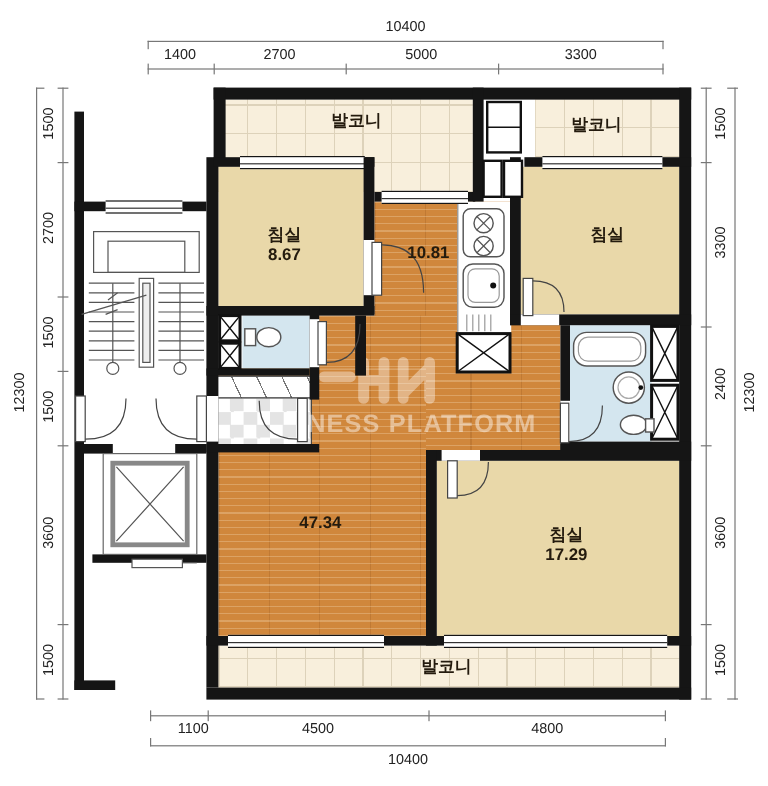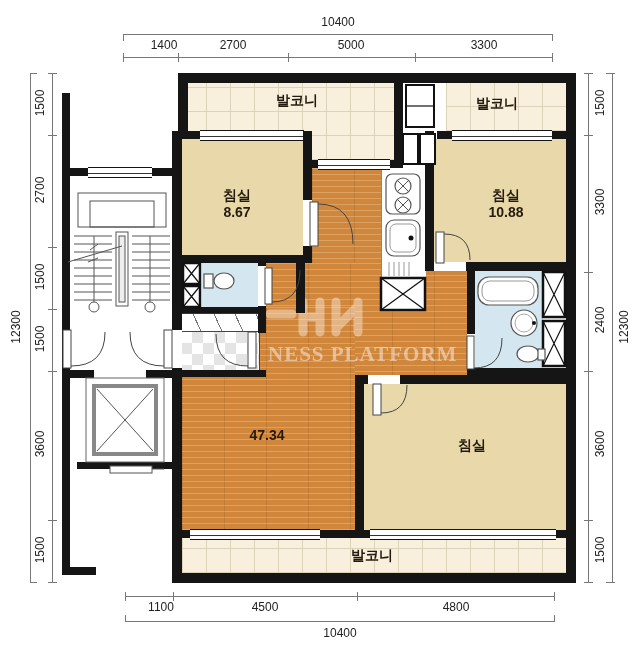--- a/index.html
+++ b/index.html
@@ -58,21 +58,21 @@
   <div class="closet" style="left:180px;top:313px;width:78px;height:18px;"></div>
   <div class="checker" style="left:180px;top:331px;width:78px;height:39px;"></div>
 
   <svg width="640" height="655">
     <g stroke="rgba(255,255,255,0.38)" stroke-width="9" fill="none" stroke-linecap="round">
       <path d="M 270 314 h 22"></path>
       <path d="M 303 302 v 30 M 303 317 h 17 M 320 302 v 30"></path>
       <path d="M 336 302 v 30 M 336 328 L 358 306 M 358 302 v 30"></path>
     </g>
   </svg>
-  <div class="wm-text" style="left:268px;top:342px;font-family:Liberation Serif, serif;">NESS PLATFORM</div>
+  <div class="wm-text" style="left:256px;top:342px;">NESS PLATFORM</div>
 
   <div class="wall" style="left:178px;top:73px;width:398px;height:10px;"></div>
   <div class="wall" style="left:566px;top:73px;width:10px;height:510px;"></div>
   <div class="wall" style="left:172px;top:573px;width:404px;height:10px;"></div>
   <div class="wall" style="left:172px;top:131px;width:10px;height:442px;"></div>
   <div class="wall" style="left:178px;top:73px;width:10px;height:62px;"></div>
   <div class="gap" style="left:172px;top:330px;width:10px;height:38px;"></div>
 
   <div class="wall" style="left:178px;top:131px;width:134px;height:8px;"></div>
   <div class="win" style="left:200px;top:130px;width:104px;height:9px;"></div>
@@ -220,45 +220,46 @@
     </g>
   </svg>
 
   <div class="rlab" style="left:247px;top:92px;width:100px;">발코니</div>
   <div class="rlab" style="left:447px;top:95px;width:100px;">발코니</div>
   <div class="rlab" style="left:187px;top:187px;width:100px;">
     <div>침실</div>
     <div>8.67</div>
   </div>
   <div class="rlab" style="left:297px;top:202px;width:120px;">
+    <div>10.81</div>
   </div>
   <div class="rlab" style="left:456px;top:187px;width:100px;">
     <div>침실</div>
-    <div>10.88</div>
   </div>
   <div class="rlab" style="left:217px;top:427px;width:100px;">
     <div>47.34</div>
   </div>
   <div class="rlab" style="left:422px;top:437px;width:100px;">
     <div>침실</div>
+    <div>17.29</div>
   </div>
   <div class="rlab" style="left:322px;top:547px;width:100px;">발코니</div>
 
   <div class="dline" style="left:123px;top:34px;width:430px;height:1px;"></div>
   <div class="tkv" style="left:123px;top:34px;height:7px;"></div>
   <div class="tkv" style="left:552px;top:34px;height:7px;"></div>
   <div class="hlab" style="left:306px;top:15px;">10400</div>
 
   <div class="dline" style="left:123px;top:57px;width:430px;height:1px;"></div>
   <div class="tkv" style="left:123px;top:53px;"></div>
   <div class="tkv" style="left:178px;top:53px;"></div>
   <div class="tkv" style="left:288px;top:53px;"></div>
   <div class="tkv" style="left:415px;top:53px;"></div>
   <div class="tkv" style="left:552px;top:53px;"></div>
-  <div class="hlab" style="left:132px;top:38px;">1400</div>
+  <div class="hlab" style="left:118px;top:38px;">1400</div>
   <div class="hlab" style="left:201px;top:38px;">2700</div>
   <div class="hlab" style="left:319px;top:38px;">5000</div>
   <div class="hlab" style="left:452px;top:38px;">3300</div>
 
   <div class="dline" style="left:125px;top:596px;width:430px;height:1px;"></div>
   <div class="tkv" style="left:125px;top:592px;"></div>
   <div class="tkv" style="left:173px;top:592px;"></div>
   <div class="tkv" style="left:357px;top:592px;"></div>
   <div class="tkv" style="left:554px;top:592px;"></div>
   <div class="hlab" style="left:129px;top:600px;">1100</div>

